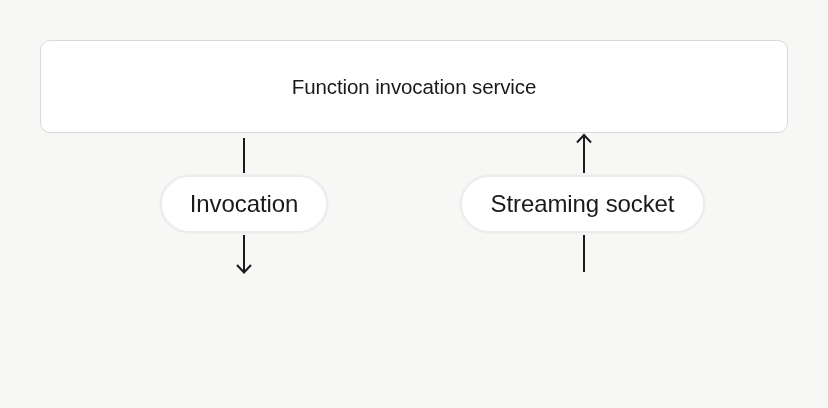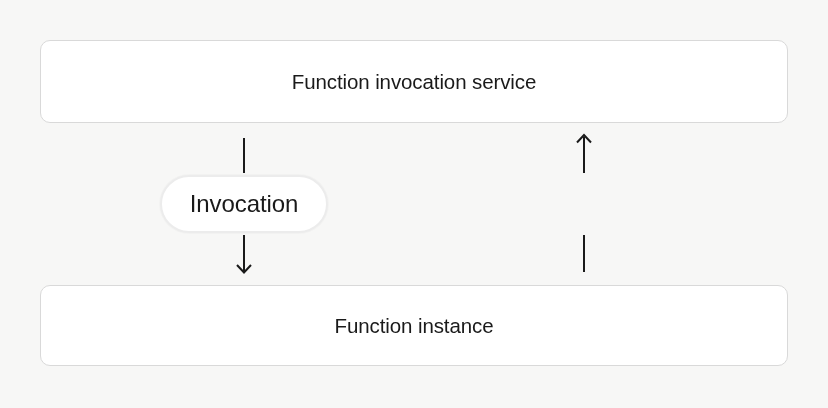--- a/index.html
+++ b/index.html
@@ -20,21 +20,21 @@
   .canvas {
     position: relative;
     width: 828px;
     height: 408px;
     background: var(--bg);
   }
   .node {
     position: absolute;
     left: 40px;
     width: 748px;
-    height: 83px;
+    height: 93px;
     background: var(--node-bg);
     border: 1px solid var(--node-border);
     border-radius: 10px;
     display: flex;
     align-items: center;
     justify-content: center;
   }
   .node.top { top: 40px; }
   .node.bottom { top: 285px; height: 81px; }
   .node span {
@@ -92,18 +92,18 @@
 
     <line x1="584" y1="137" x2="584" y2="173"></line>
     <polyline points="577,142.5 584,135 591,142.5"></polyline>
     <line x1="584" y1="235" x2="584" y2="272"></line>
   </svg>
 
   <div class="pill left">
     <span>Invocation</span>
   </div>
 
+  <div class="pill right">
+    <span>Streaming socket</span>
+  </div>
 
-  <div class="node bottom">
-    <span>Function instance</span>
-  </div>
 
 </div>
 
 </body></html>

